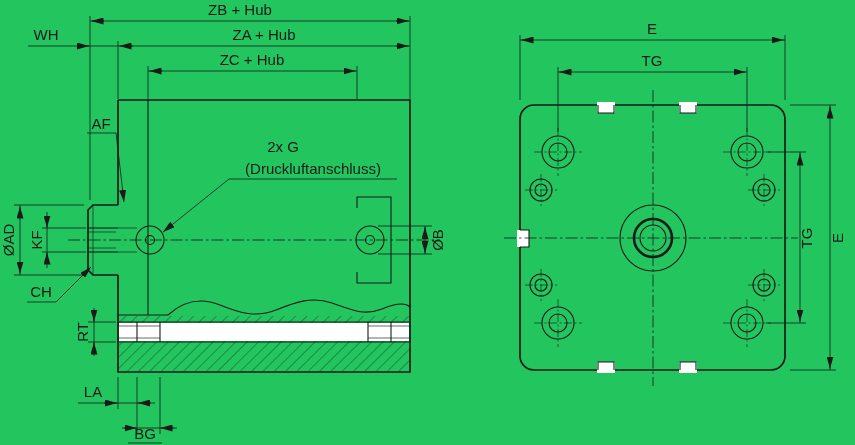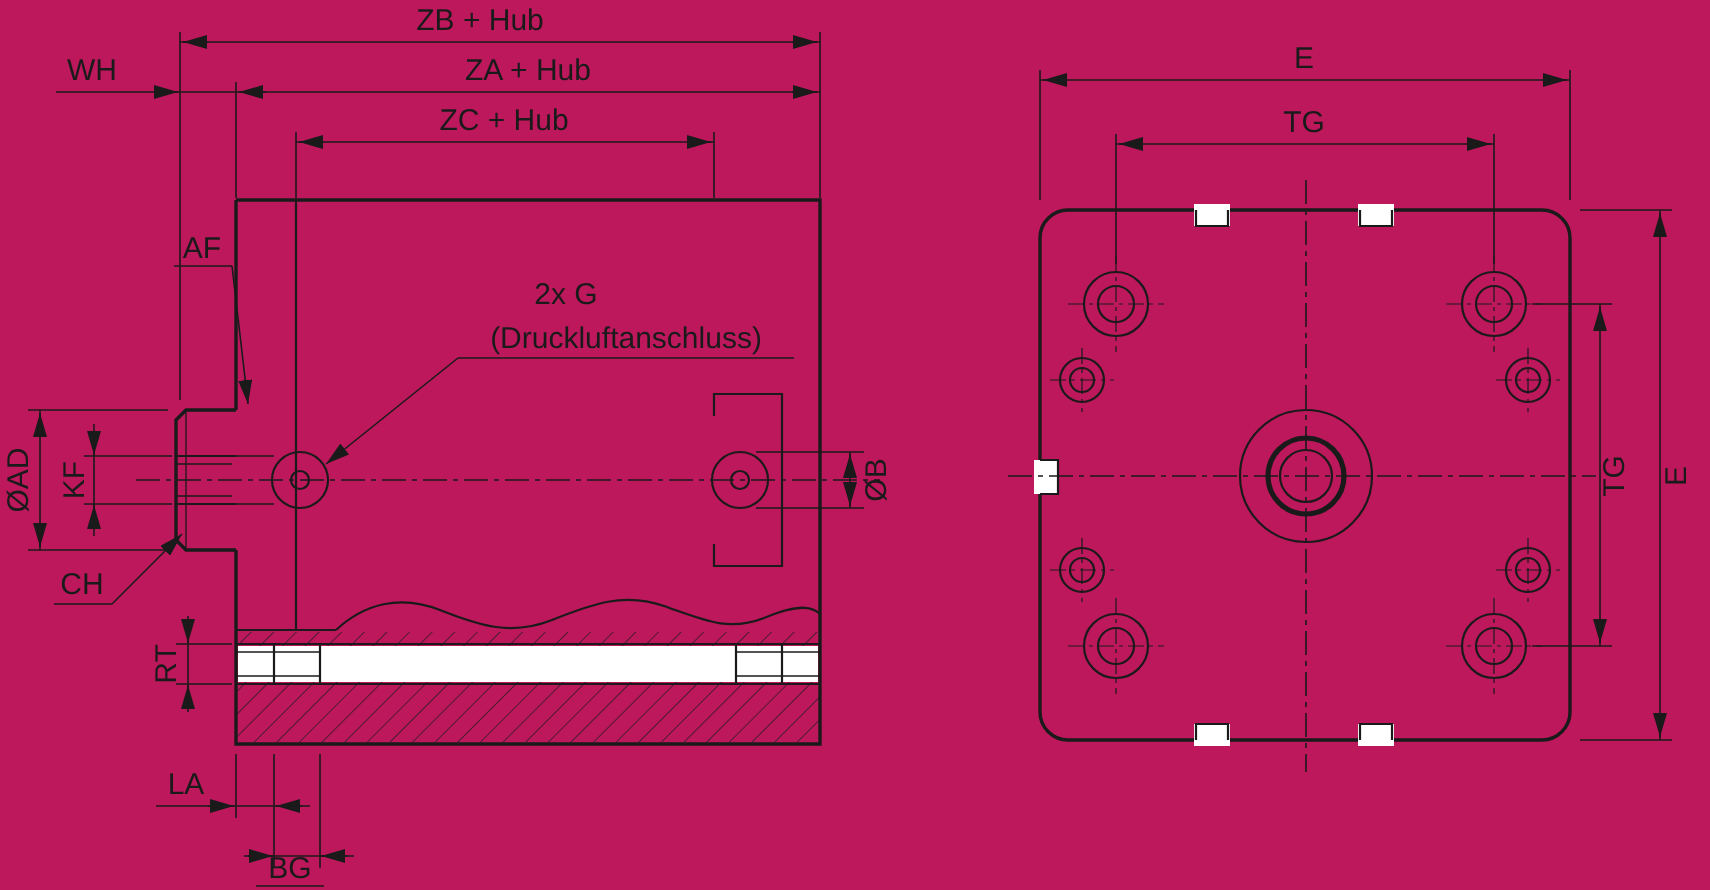--- a/index.html
+++ b/index.html
@@ -1,16 +1,16 @@
 <!DOCTYPE html>
 <html><head>
 <meta charset="utf-8">
 <style>
   html,body{margin:0;padding:0;background:#ffffff;}
-  .wrap{width:855px;height:445px;background:#be185d;overflow:hidden;}
+  .wrap{width:855px;height:445px;background:#22c55e;overflow:hidden;}
   svg text{font-family:"Liberation Sans","DejaVu Sans",sans-serif;font-size:15px;fill:#1a1a1a;}
   .s2{stroke:#1a1a1a;stroke-width:1.7;fill:none;}
   .s1{stroke:#1a1a1a;stroke-width:1.1;fill:none;}
   .s0{stroke:#1a1a1a;stroke-width:0.65;fill:none;}
   .dim{stroke:#1a1a1a;stroke-width:0.8;fill:none;}
   .cl{stroke:#1a1a1a;stroke-width:0.8;fill:none;stroke-dasharray:12 3 2.5 3;}
   .cl2{stroke:#1a1a1a;stroke-width:0.6;fill:none;stroke-dasharray:8 2.5 2 2.5;}
   .white{fill:#ffffff;stroke:none;}
 </style>
 </head>

